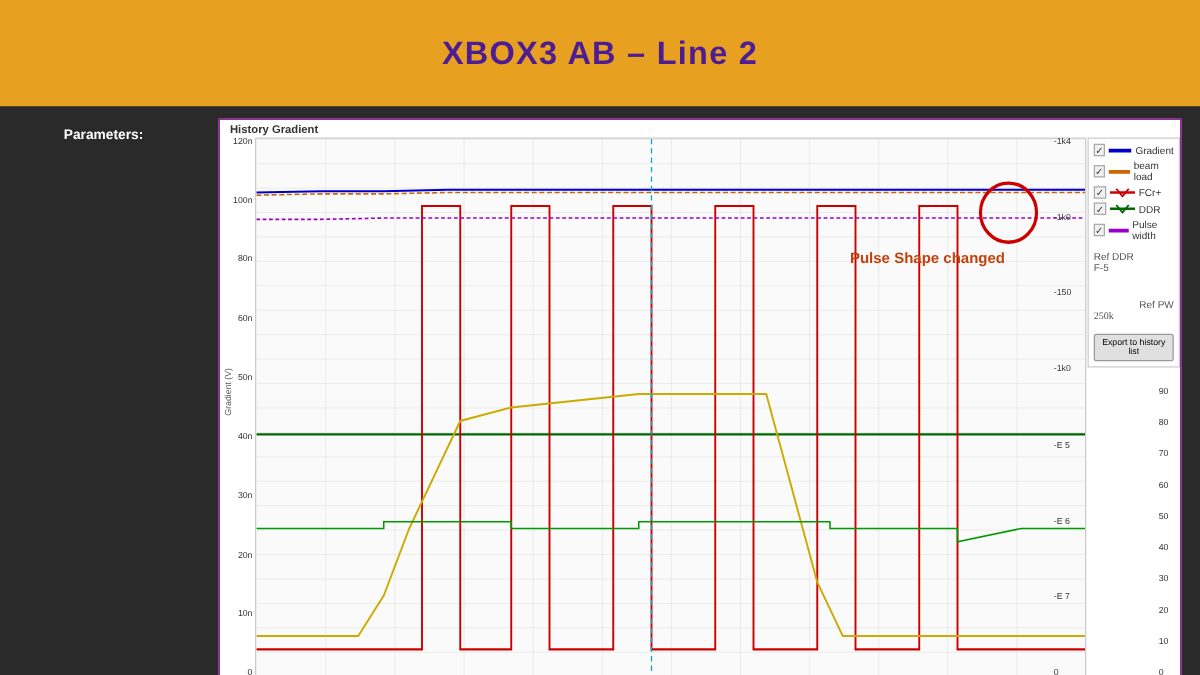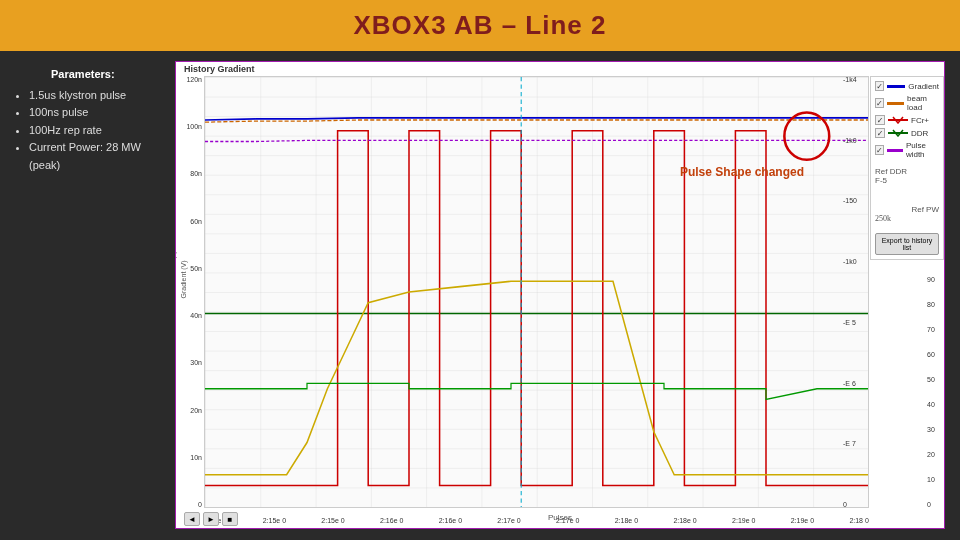--- a/index.html
+++ b/index.html
@@ -7,24 +7,24 @@
       width: 960px;
       height: 540px;
       background: #2a2a2a;
       font-family: Arial, sans-serif;
       overflow: hidden;
     }
 
     .header {
       background: #e8a020;
       text-align: center;
-      padding: 10px 0;
+      padding: 27px 0;
       font-size: 26px;
       font-weight: bold;
-      color: #7f1d1d;
+      color: #4c1d95;
       letter-spacing: 1px;
     }
 
     .content {
       display: flex;
       flex-direction: row;
       padding: 10px 15px;
       gap: 15px;
       height: calc(540px - 52px);
     }
@@ -215,26 +215,20 @@
 
 <div class="header">
   <span>XBOX3 AB – Line 2</span>
 </div>
 
 <div class="content">
 
   <div class="left-panel">
     <div class="parameters">
       <div class="param-title">Parameters:</div>
-      <ul>
-        <li>1.5us klystron pulse</li>
-        <li>100ns pulse</li>
-        <li>100Hz rep rate</li>
-        <li>Current Power: 28 MW (peak)</li>
-      </ul>
     </div>
   </div>
 
   <div class="chart-area">
 
     <div class="chart-title">History Gradient</div>
 
     <div class="y-axis-left">
       <span>120n</span>
       <span>100n</span>

